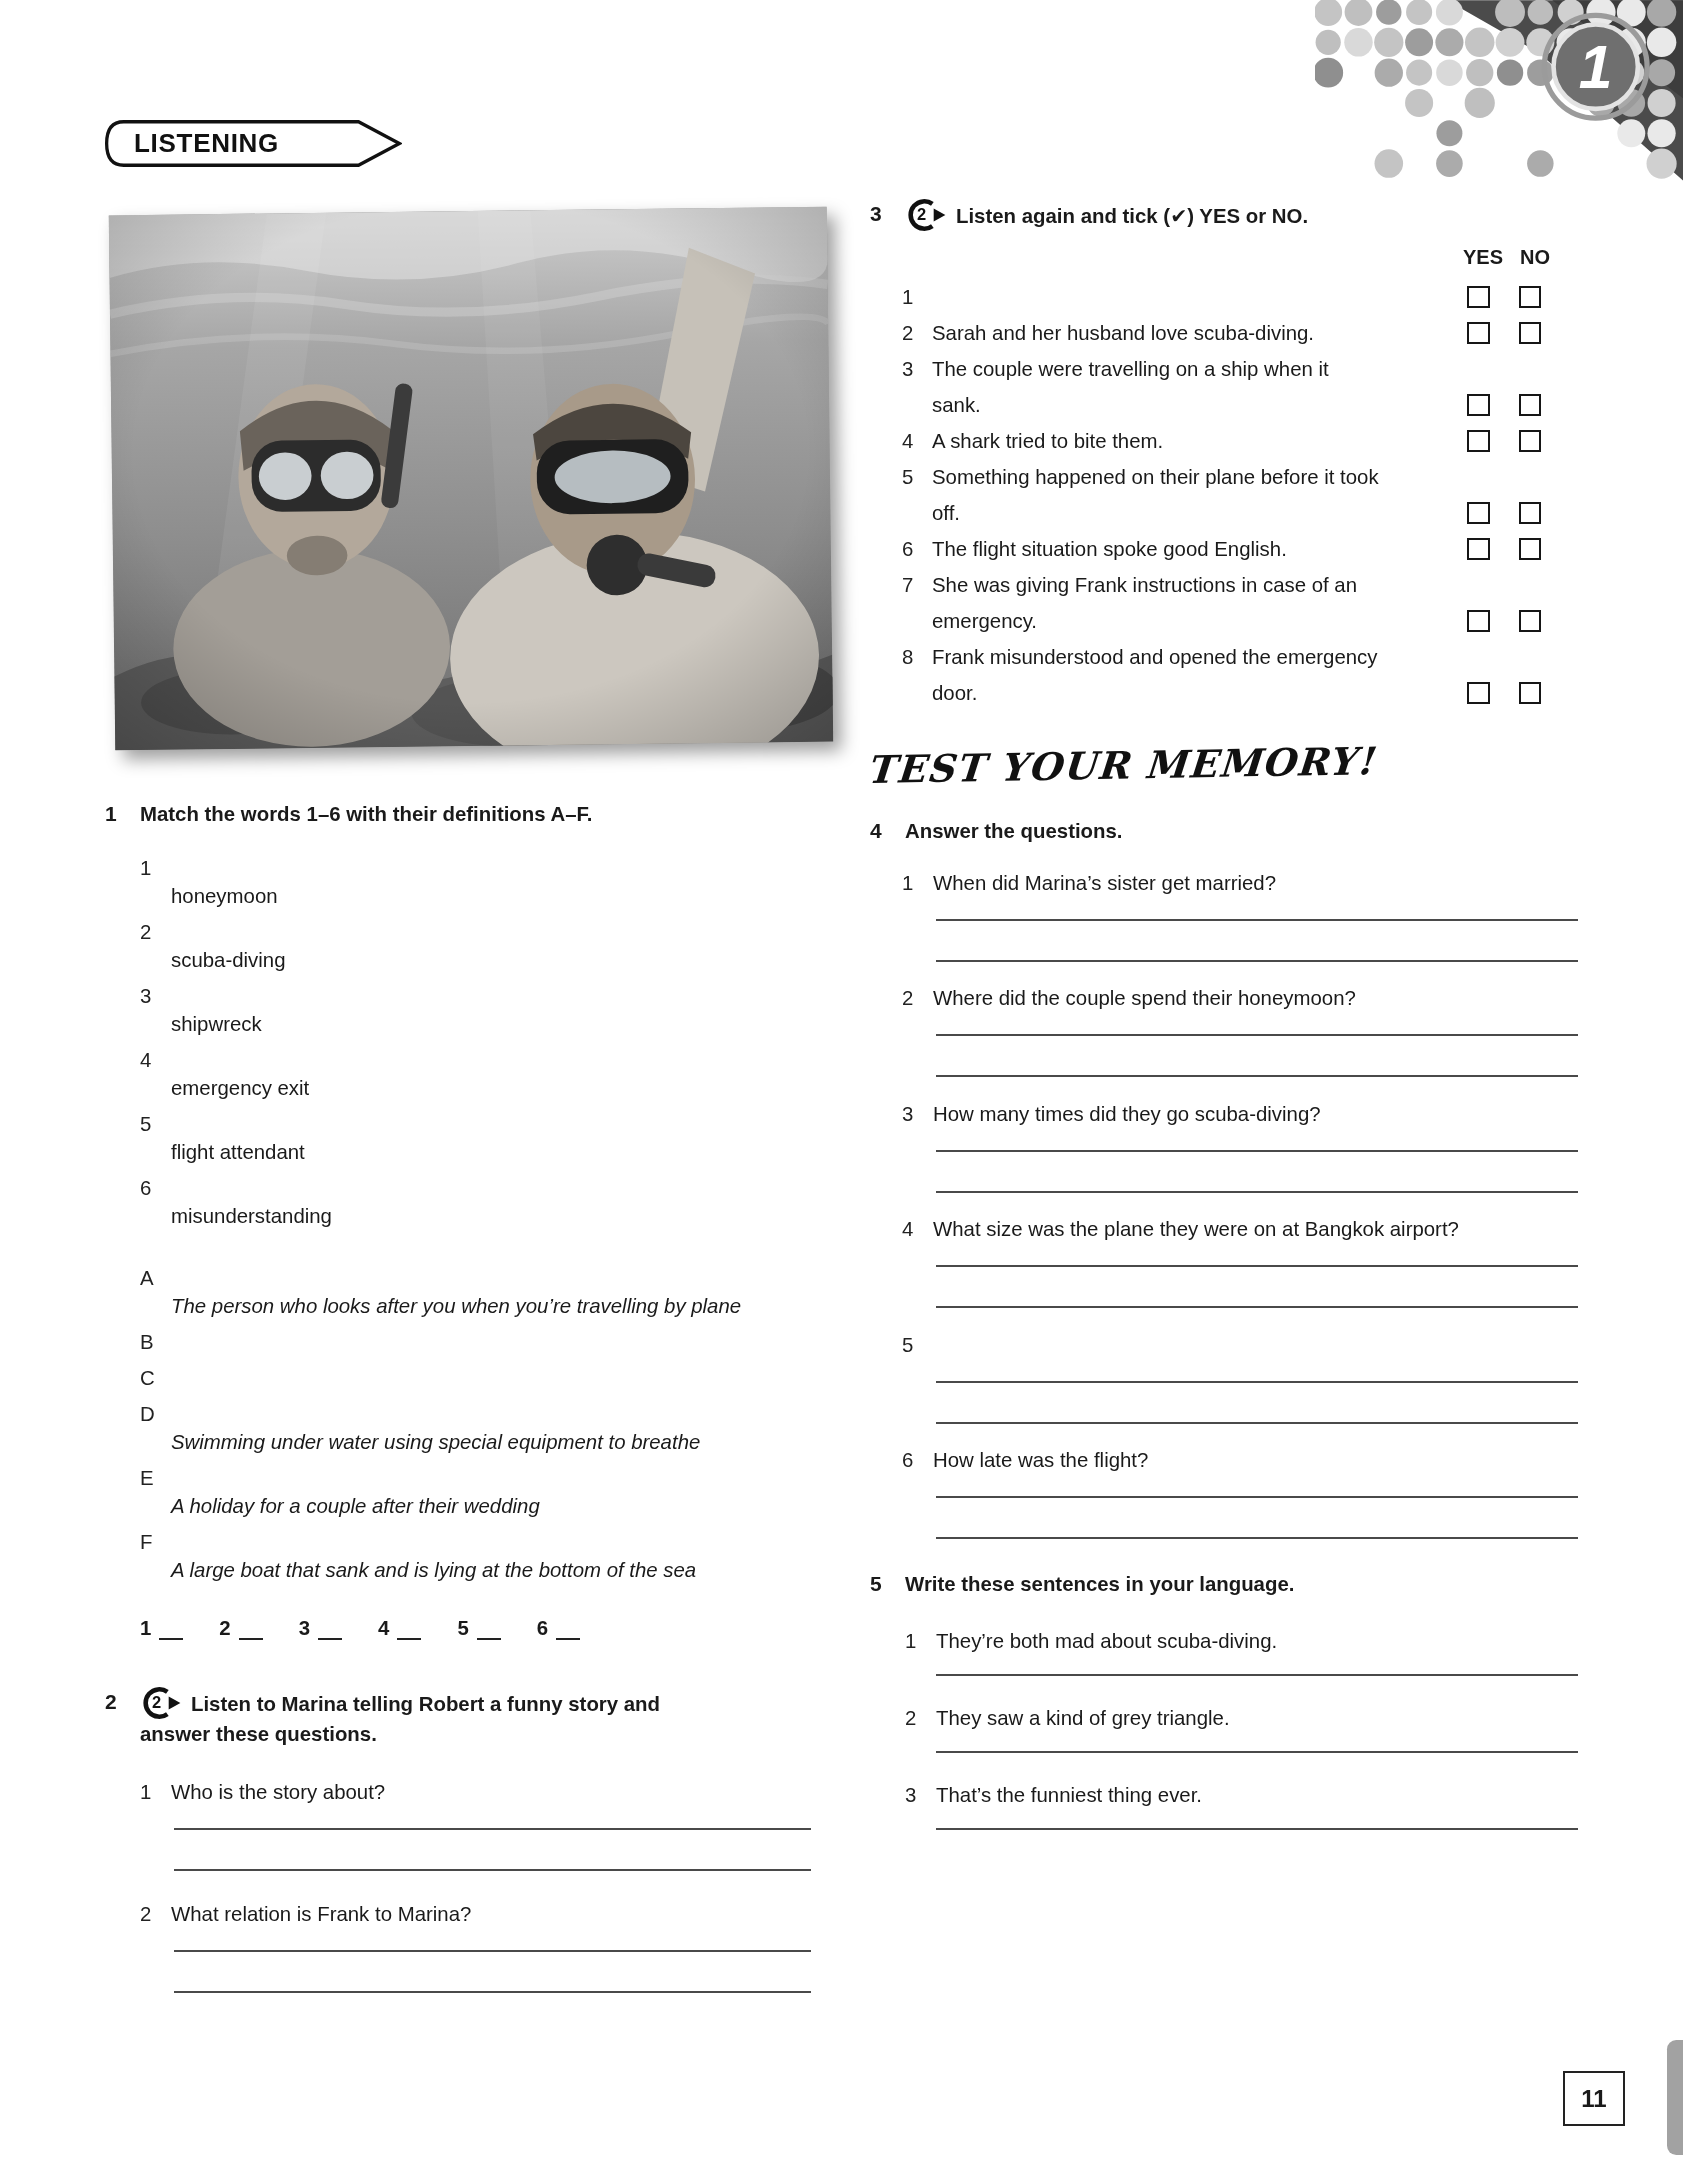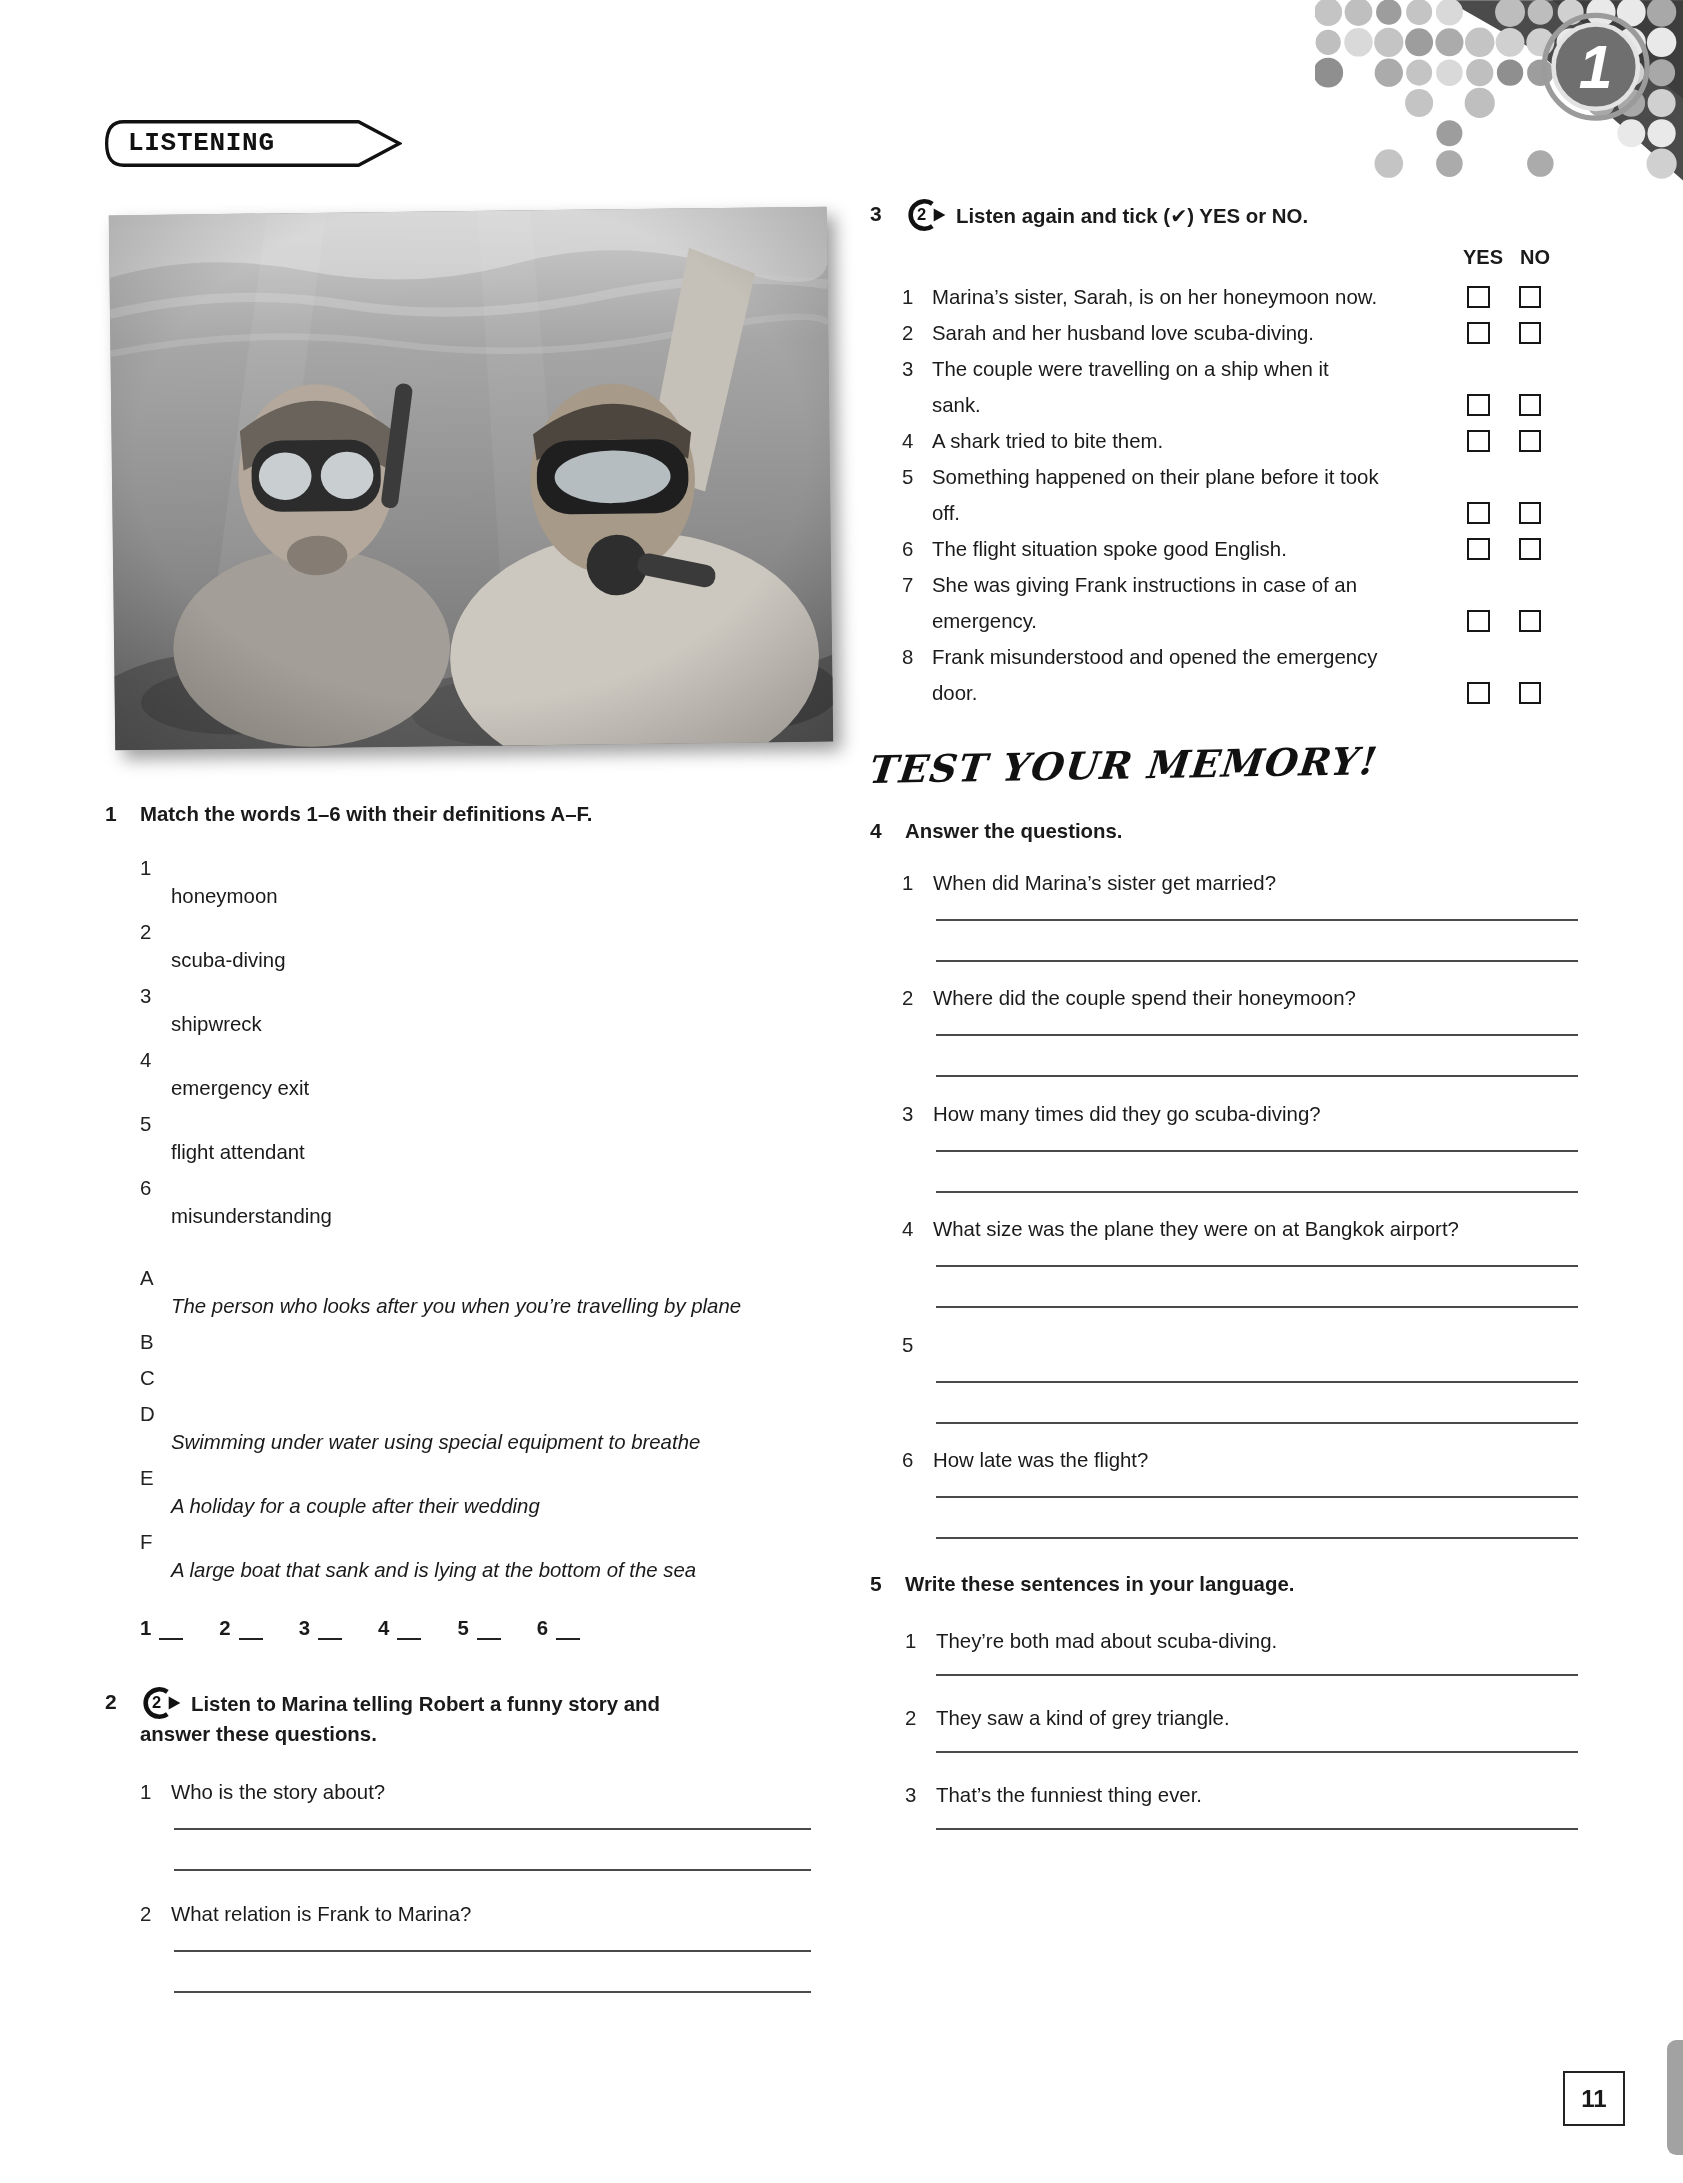--- a/index.html
+++ b/index.html
@@ -8,22 +8,22 @@
     position:relative; width:1684px; height:2183px; background:#ffffff;
     font-family:"Liberation Sans","DejaVu Sans",sans-serif; color:#1a1a1a; overflow:hidden;
   }
 
   
   .corner-deco { position:absolute; top:0; right:0; }
 
   
   .banner { position:absolute; left:104px; top:119px; width:298px; height:49px; }
   .banner svg { position:absolute; inset:0; width:100%; height:100%; }
-  .banner .label { position:absolute; left:24px; top:50%; transform:translateY(-52%);
-    font-size:26px; font-weight:700; letter-spacing:0.7px; color:#111;font-family:Liberation Mono, monospace; }
+  .banner .label { position:absolute; left:30px; top:50%; transform:translateY(-52%);
+    font-size:26px; font-weight:700; letter-spacing:0.7px; color:#111; }
 
   
   .photo { position:absolute; left:112px; top:211px; width:718px; height:535px;
     transform:rotate(-0.7deg); box-shadow:8px 9.2px 17px rgba(0,0,0,.38); background:#9a9a9a; }
   .photo svg { width:100%; height:100%; display:block; }
 
   
   .col-left  { position:absolute; left:105px;  top:799px; width:710px; }
   .col-right { position:absolute; left:870px; top:199px;  width:713px; }
 
@@ -353,21 +353,20 @@
       </div>
 
       <div class="yn-head">
         <span>YES</span>
         <span>NO</span>
       </div>
 
       <div class="yn-list">
         <div class="yn-row">
             <span class="n">1</span>
-            <span class="t">Marina’s sister, Sarah, is on her honeymoon now.</span>
             <span class="boxes">
               <span class="cb"></span>
               <span class="cb"></span>
             </span>
           </div>
         <div class="yn-row">
             <span class="n">2</span>
             <span class="t">Sarah and her husband love scuba-diving.</span>
             <span class="boxes">
               <span class="cb"></span>

